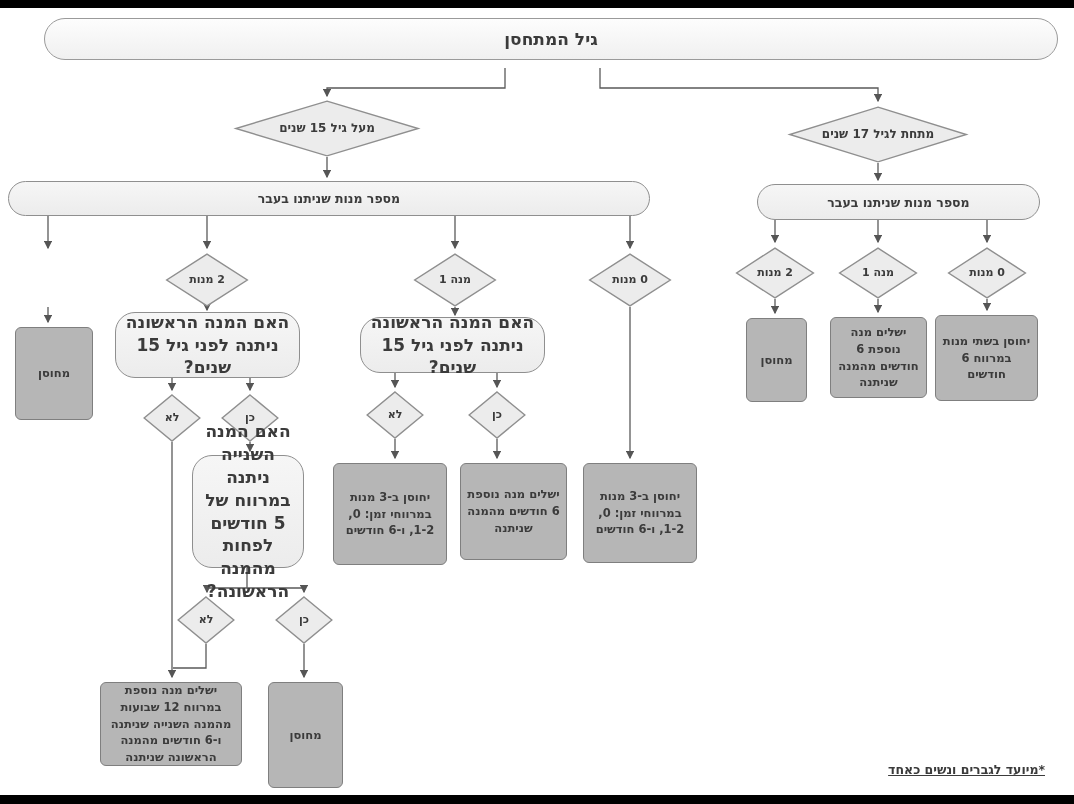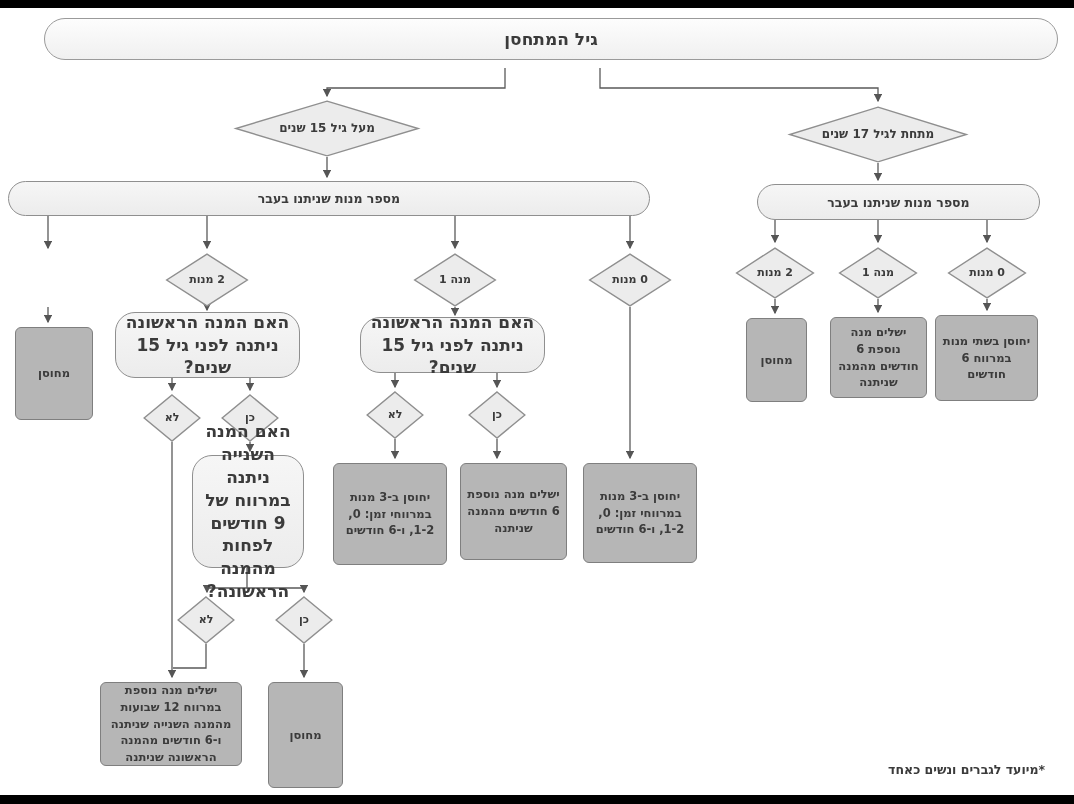--- a/index.html
+++ b/index.html
@@ -25,21 +25,21 @@
   .pill{background:linear-gradient(var(--shape-light2),var(--shape-light));border:1.3px solid var(--shape-border);}
   .title-pill{border-radius:25px;font-size:17px;background:linear-gradient(#fdfdfd,#f0f0f0);border:1.3px solid #9a9a9a;}
   .header-pill{border-radius:18px;font-size:12.5px;}
   .qbox{background:linear-gradient(var(--shape-light2),var(--shape-light));border:1.3px solid var(--shape-border);border-radius:20px;font-size:17px;line-height:1.35;padding:4px 8px;}
   .result{background:var(--shape-dark);border:1.4px solid var(--box-border);border-radius:6px;font-size:11.5px;line-height:1.45;padding:4px 6px;}
   .diamond{position:absolute;display:flex;align-items:center;justify-content:center;text-align:center;}
   .diamond svg{position:absolute;inset:0;width:100%;height:100%;overflow:visible;}
   .diamond polygon{fill:var(--shape-light);stroke:var(--shape-border);stroke-width:1.4;vector-effect:non-scaling-stroke;}
   .diamond span{position:relative;z-index:1;font-size:11px;line-height:1.1;}
   .cond span{font-size:12px;}
-  .footnote{position:absolute;font-size:12.5px;}
+  .footnote{position:absolute;font-size:12.5px;text-decoration:underline;}
 </style>
 </head>
 <body>
 
 <div id="canvas" dir="rtl">
 
   <div class="bar" style="top:0;height:8px;"></div>
   <div class="bar" style="top:795px;height:9px;"></div>
 
   <svg id="connectors" dir="ltr" xmlns="http://www.w3.org/2000/svg">
@@ -175,21 +175,21 @@
     <span>לא</span>
   </div>
   <div class="diamond" style="left:468px;top:391px;width:58px;height:48px;">
     <svg viewBox="0 0 100 100" preserveAspectRatio="none">
         <polygon points="50,2 98,50 50,98 2,50"></polygon>
       </svg>
     <span>כן</span>
   </div>
 
   <div class="shape qbox" style="left:192px;top:455px;width:112px;height:113px;">
-    <span>האם המנה השנייה ניתנה במרווח של 9 חודשים לפחות מהמנה הראשונה?</span>
+    <span>האם המנה השנייה ניתנה במרווח של 5 חודשים לפחות מהמנה הראשונה?</span>
   </div>
 
   <div class="shape result" style="left:333px;top:463px;width:114px;height:102px;">
     <span>יחוסן ב-3 מנות במרווחי זמן: 0, 1-2, ו-6 חודשים</span>
   </div>
   <div class="shape result" style="left:460px;top:463px;width:107px;height:97px;">
     <span>ישלים מנה נוספת 6 חודשים מהמנה שניתנה</span>
   </div>
   <div class="shape result" style="left:583px;top:463px;width:114px;height:100px;">
     <span>יחוסן ב-3 מנות במרווחי זמן: 0, 1-2, ו-6 חודשים</span>

